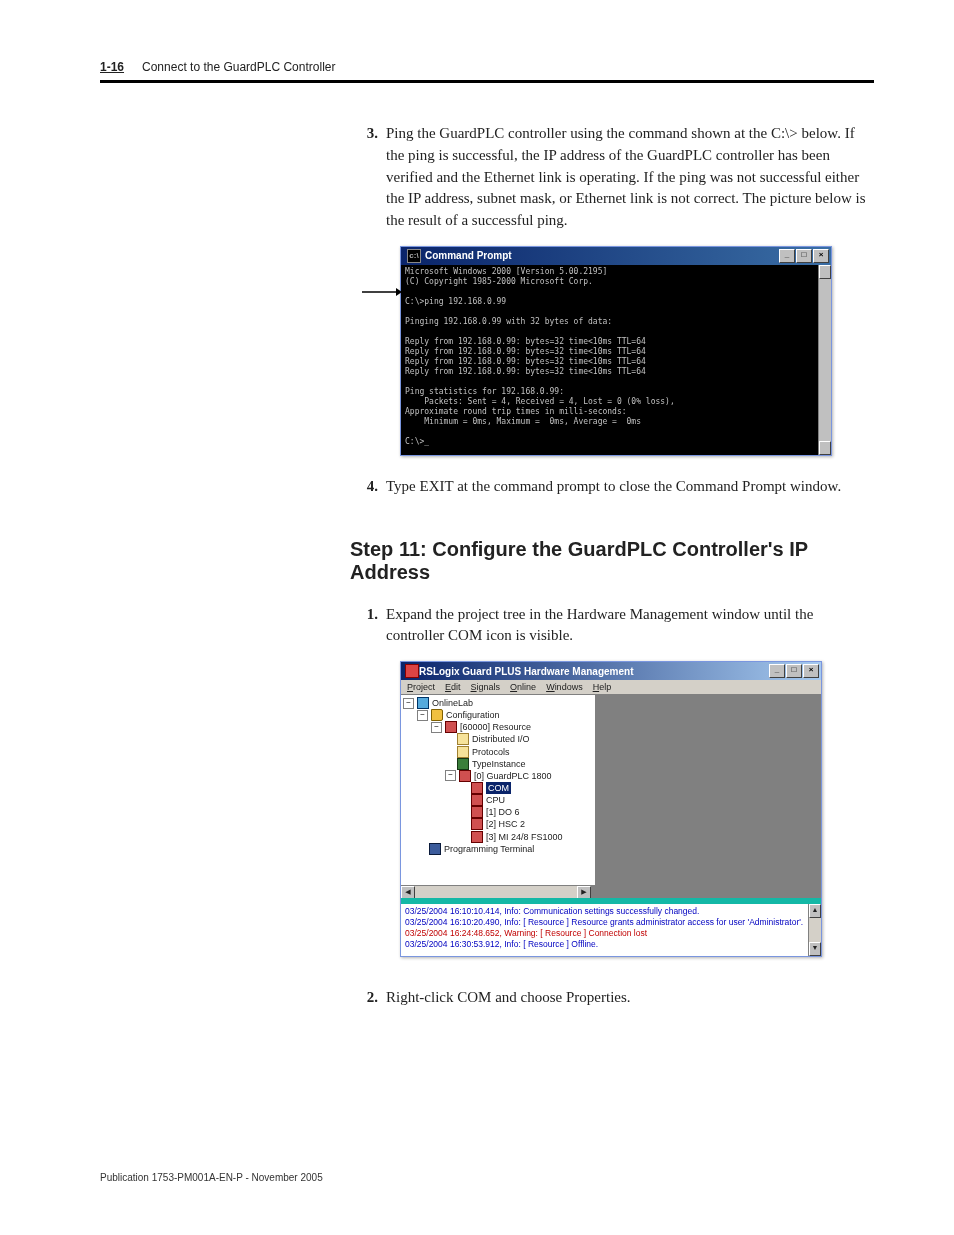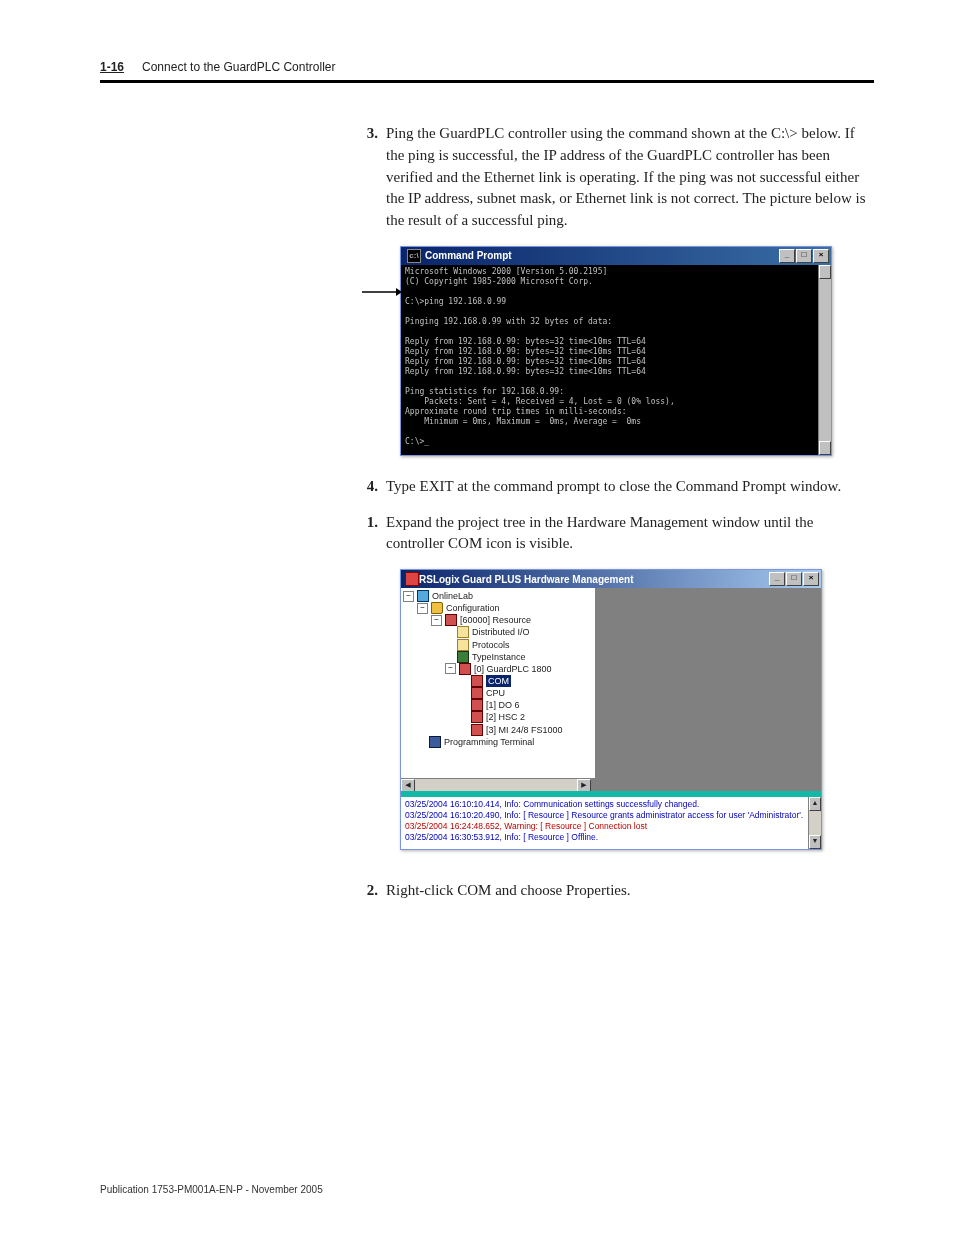--- a/index.html
+++ b/index.html
@@ -182,21 +182,21 @@
   }
   .hw-log-line { color:#0000c0; }
   .hw-log-line.warn { color:#c00000; }
   .hw-log-scroll {
     position:absolute; right:0; top:0; bottom:0; width:12px; background:#d4d0c8;
     border-left:1px solid #808080; display:flex; flex-direction:column; justify-content:space-between;
   }
 
   .footer {
     position: absolute;
-    bottom: 40px;
+    bottom: 52px;
     left: 100px;
     font-family: Arial, Helvetica, sans-serif;
     font-size: 10px;
     color:#333;
     margin-top:29px;
   }
 </style>
 </head>
 <body>
 
@@ -253,39 +253,48 @@
     </div>
   </div>
 
   <div class="step-list">
     <div class="ol-item">
       <span class="ol-num">4.</span>
       <span class="ol-text">Type EXIT at the command prompt to close the Command Prompt window.</span>
     </div>
   </div>
 
+  <div class="section-head">Step 11: Configure the GuardPLC Controller's IP Address</div>
 
   <div class="step-list">
     <div class="ol-item">
       <span class="ol-num">1.</span>
       <span class="ol-text">Expand the project tree in the Hardware Management window until the controller COM icon is visible.</span>
     </div>
   </div>
 
   <div class="hw-wrap">
     <div class="hw-window">
       <div class="hw-titlebar">
         <span class="hw-titleicon"></span>
         <span class="hw-title">RSLogix Guard PLUS Hardware Management</span>
         <span class="cmd-buttons">
           <span class="cmd-btn">_</span>
           <span class="cmd-btn">□</span>
           <span class="cmd-btn">×</span>
         </span>
       </div>
+      <div class="hw-menu">
+        <span>Project</span>
+        <span>Edit</span>
+        <span>Signals</span>
+        <span>Online</span>
+        <span>Windows</span>
+        <span>Help</span>
+      </div>
       <div class="hw-body">
         <div class="hw-tree">
           <div class="tree-row tree-indent0">
               <span class="tree-toggler">−</span>
               <span class="tree-icon ic-proj"></span>
               <span class="tree-label">OnlineLab</span>
             </div>
           <div class="tree-row tree-indent1">
               <span class="tree-toggler">−</span>
               <span class="tree-icon ic-conf"></span>

